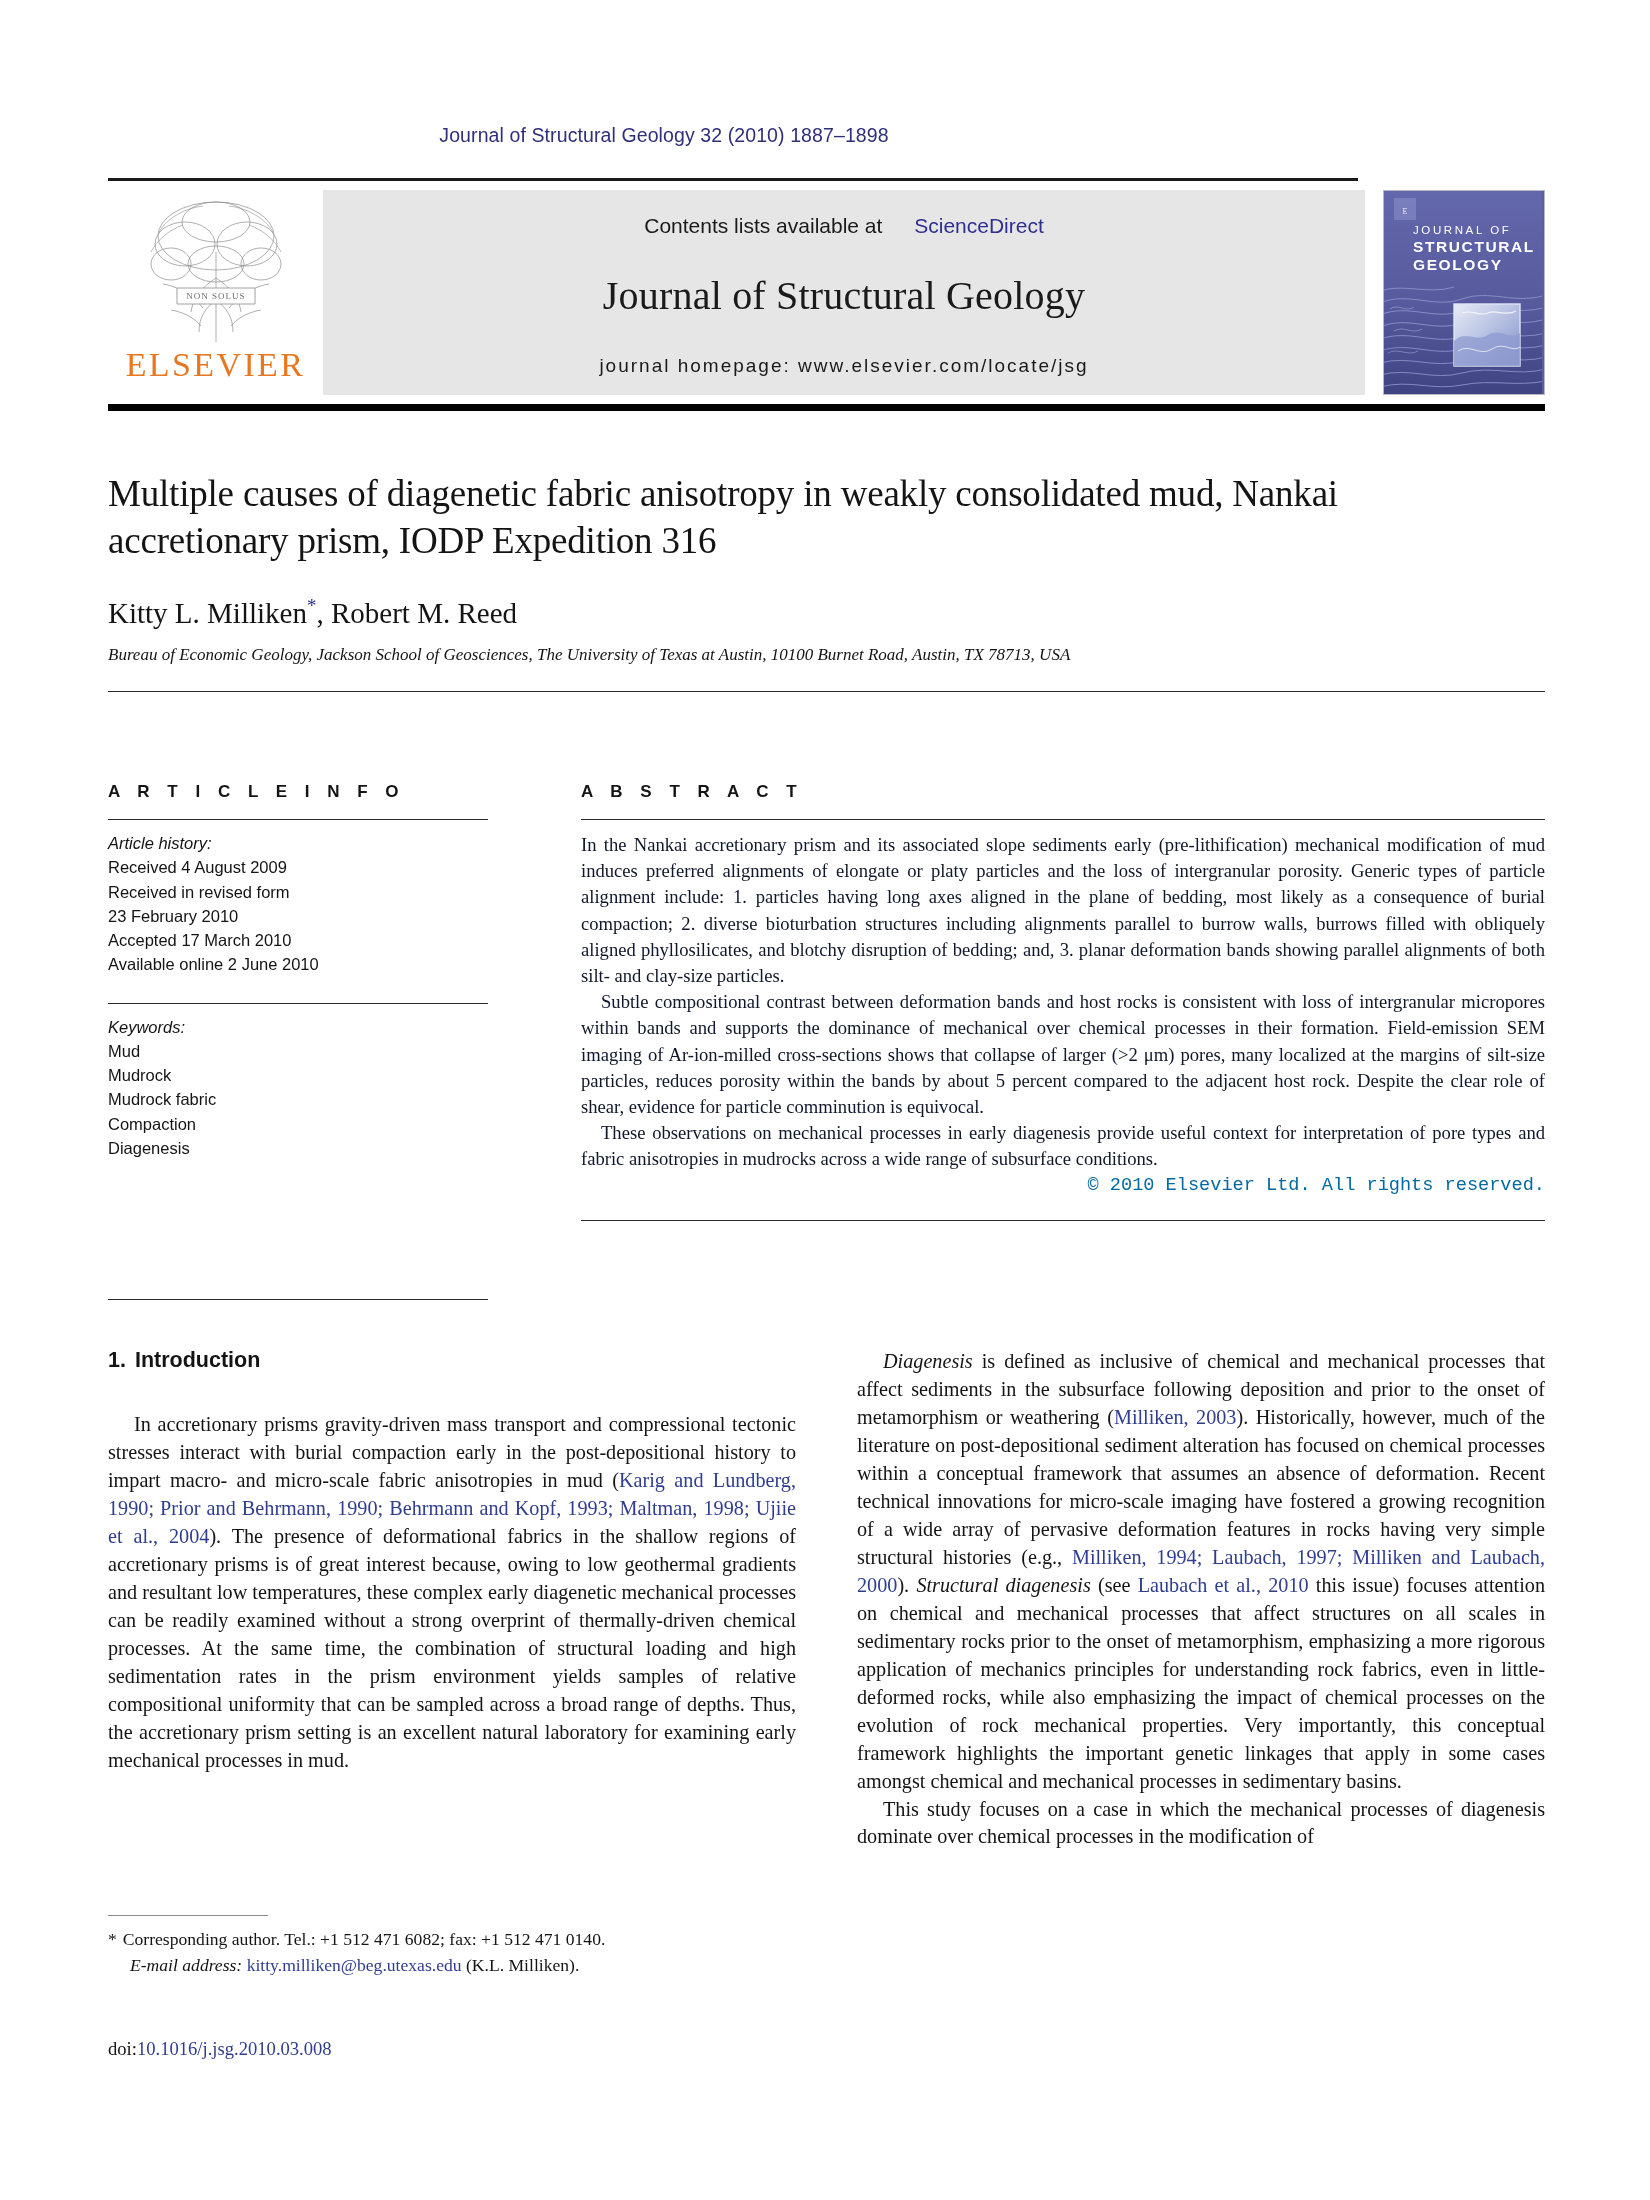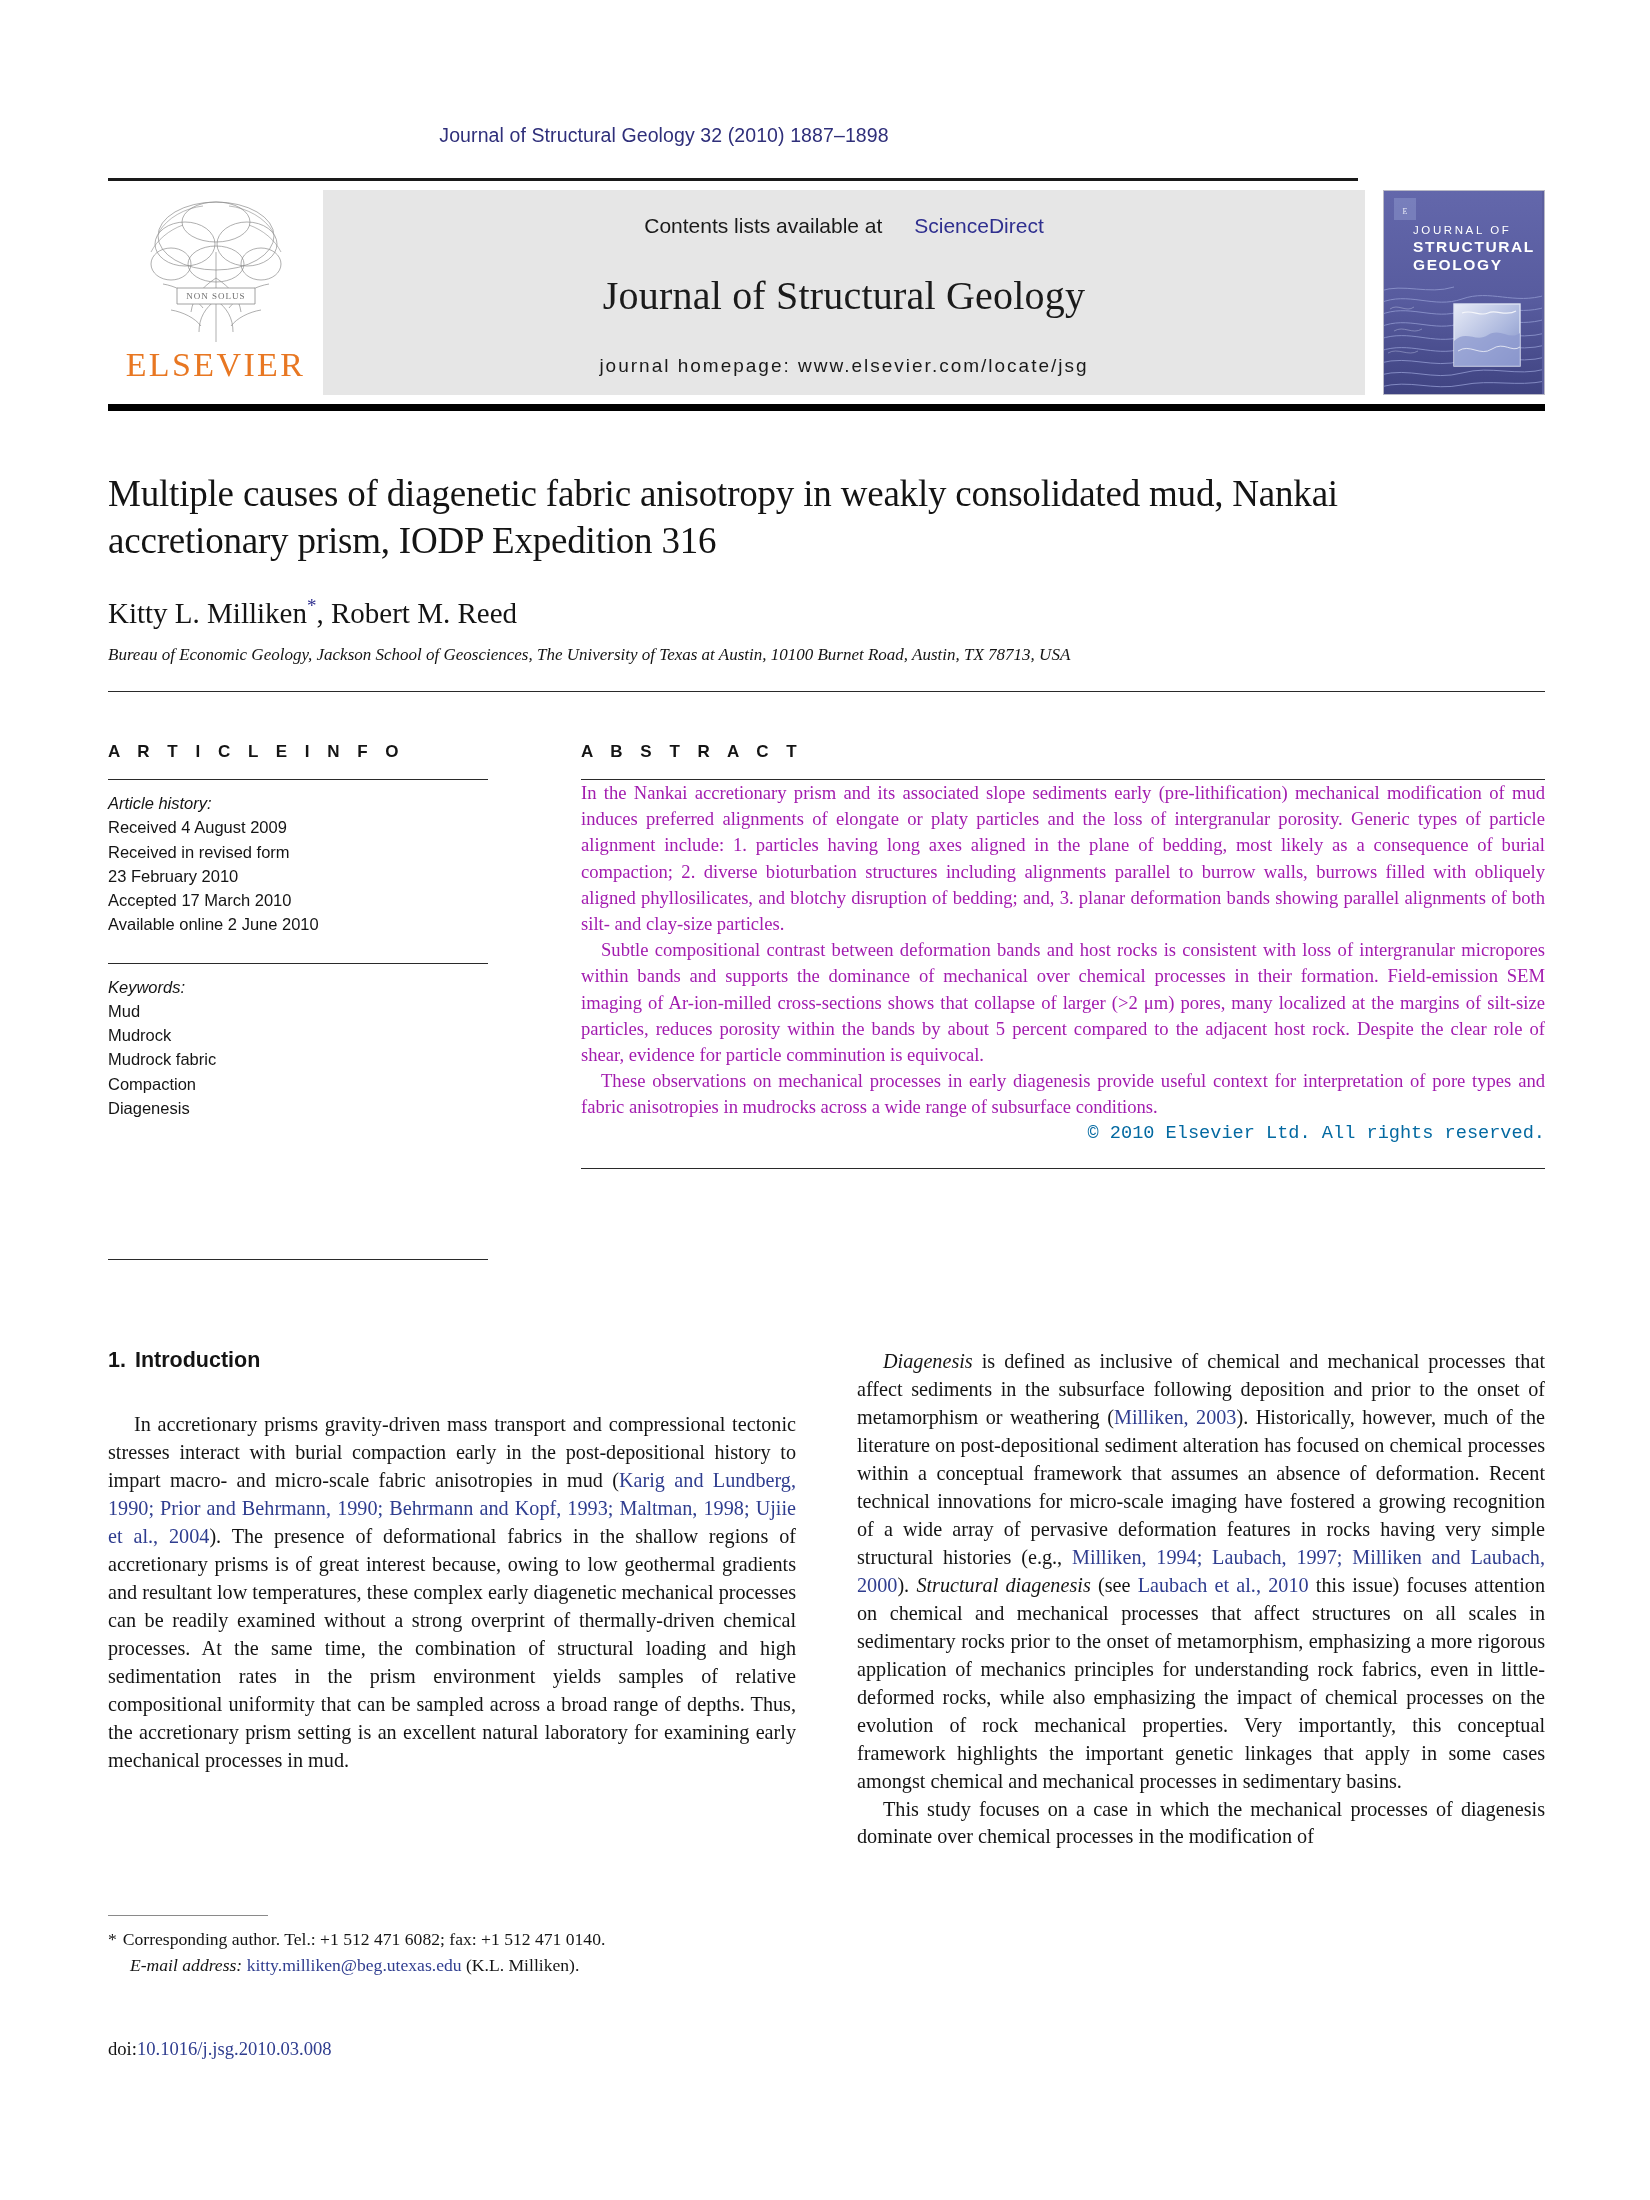--- a/index.html
+++ b/index.html
@@ -154,21 +154,21 @@
   .hr-thin {
     border-top: 1px solid #2a2a2a;
     margin-top: 26px;
     width: 1437px;
   }
 
   
   .infoabs {
     position: absolute;
     left: 108px;
-    top: 742px;
+    top: 782px;
     width: 1437px;
     display: flex;
   }
   .col-info {
     width: 380px;
     flex: 0 0 380px;
   }
   .col-gap { flex: 0 0 93px; }
   .col-abs { flex: 1 1 auto; }
 
@@ -198,21 +198,22 @@
   .info-bottom-rule {
     border-top: 1px solid #2a2a2a;
     margin-top: 139px;
   }
 
   .abs-body {
     font-family: "Liberation Serif", serif;
     font-size: 18.6px;
     line-height: 1.41;
     text-align: justify;
-    color: #a21caf;
+    color: #0f172a;
+    margin-top: 12px;
   }
   .abs-body p { margin: 0; text-indent: 0; }
   .abs-body p + p { text-indent: 20px; }
   .copyright {
     text-align: right;
     margin-top: 2px;
     font-family: Liberation Mono, monospace;
     font-size: 18.6px;
     color: #0369a1;
   }

